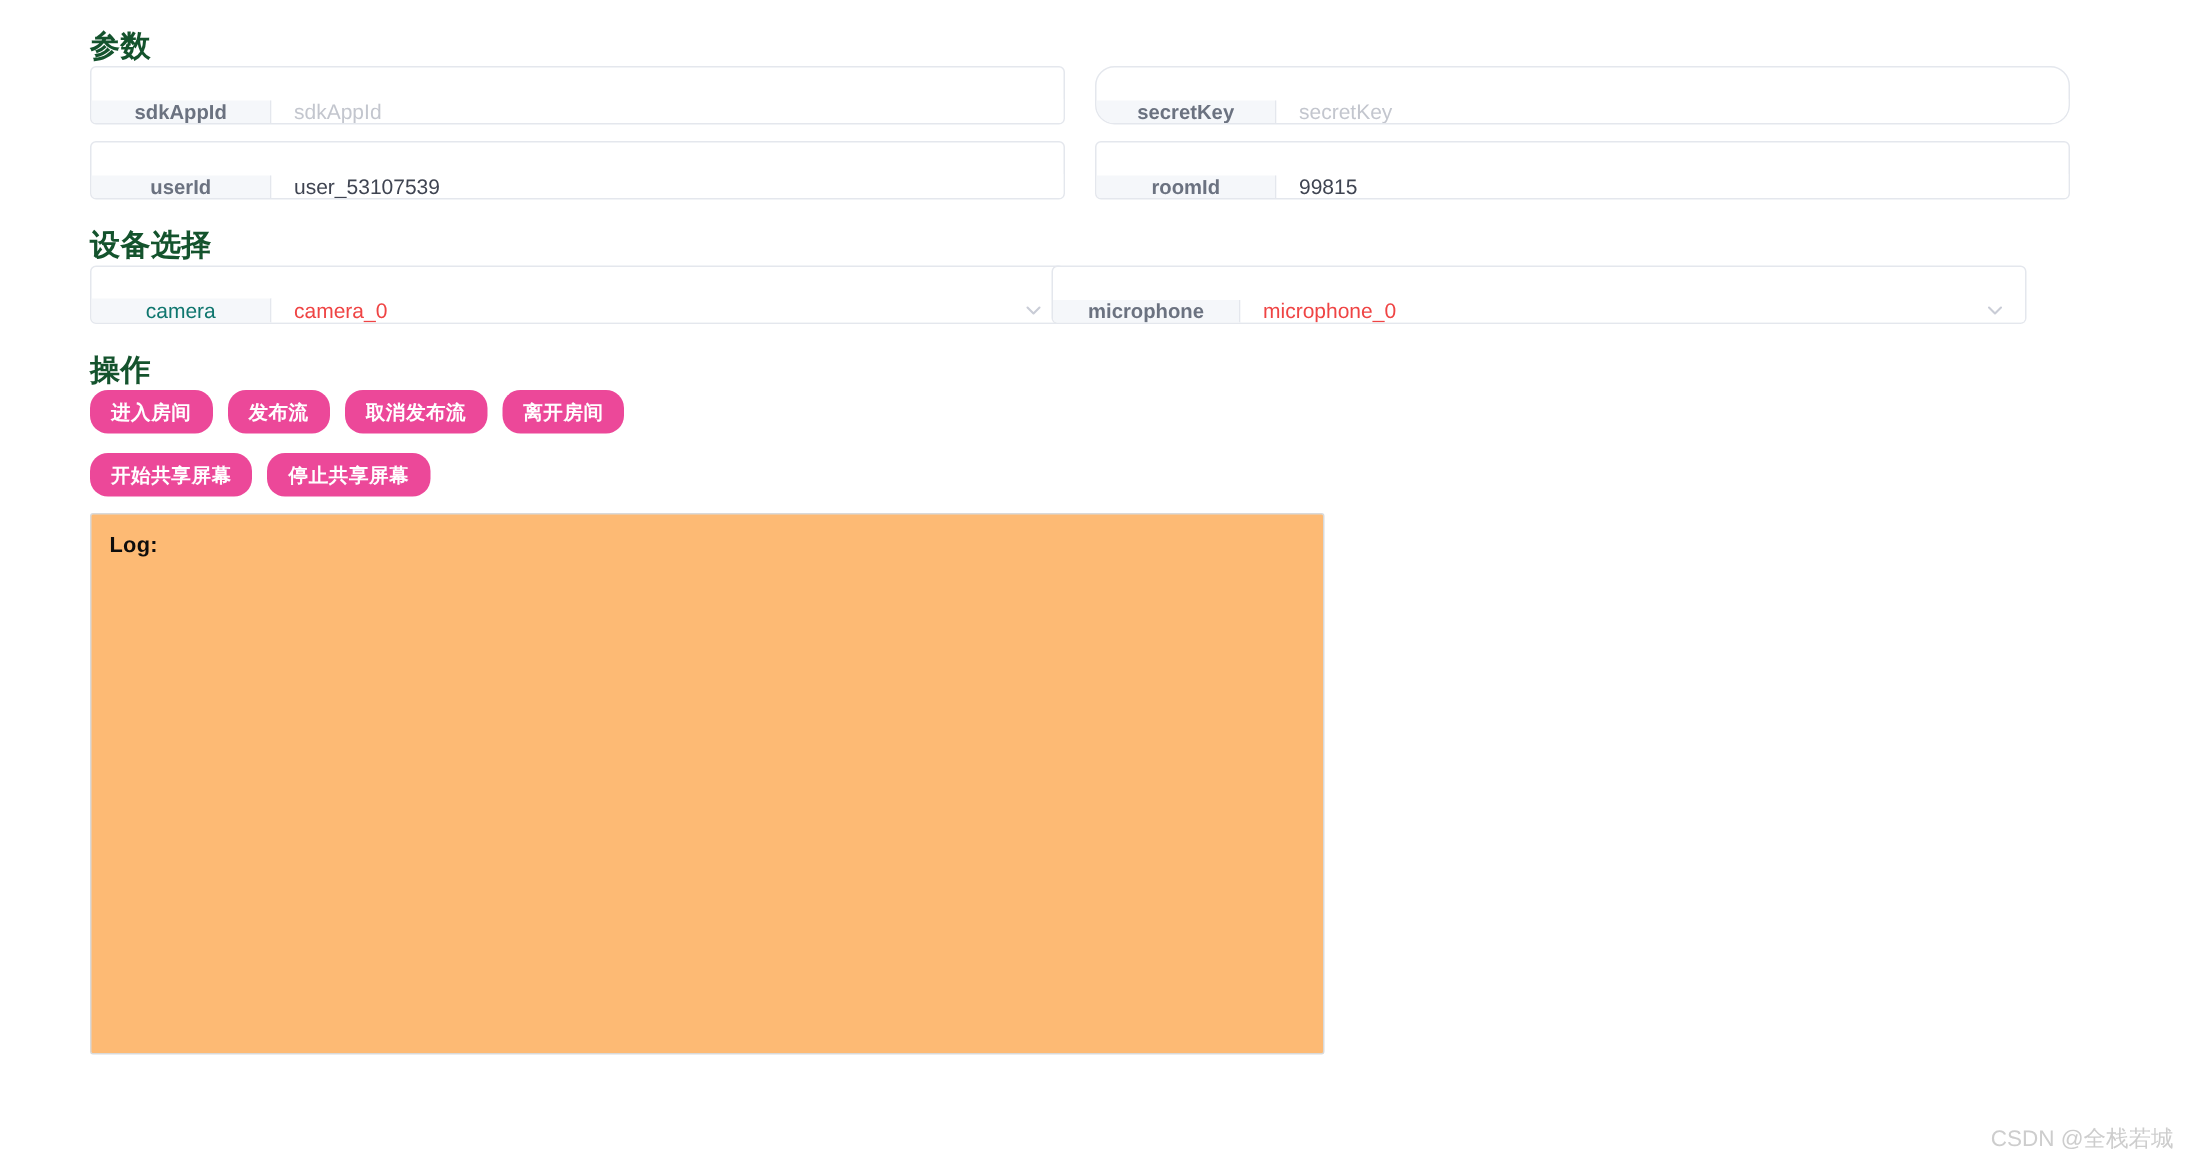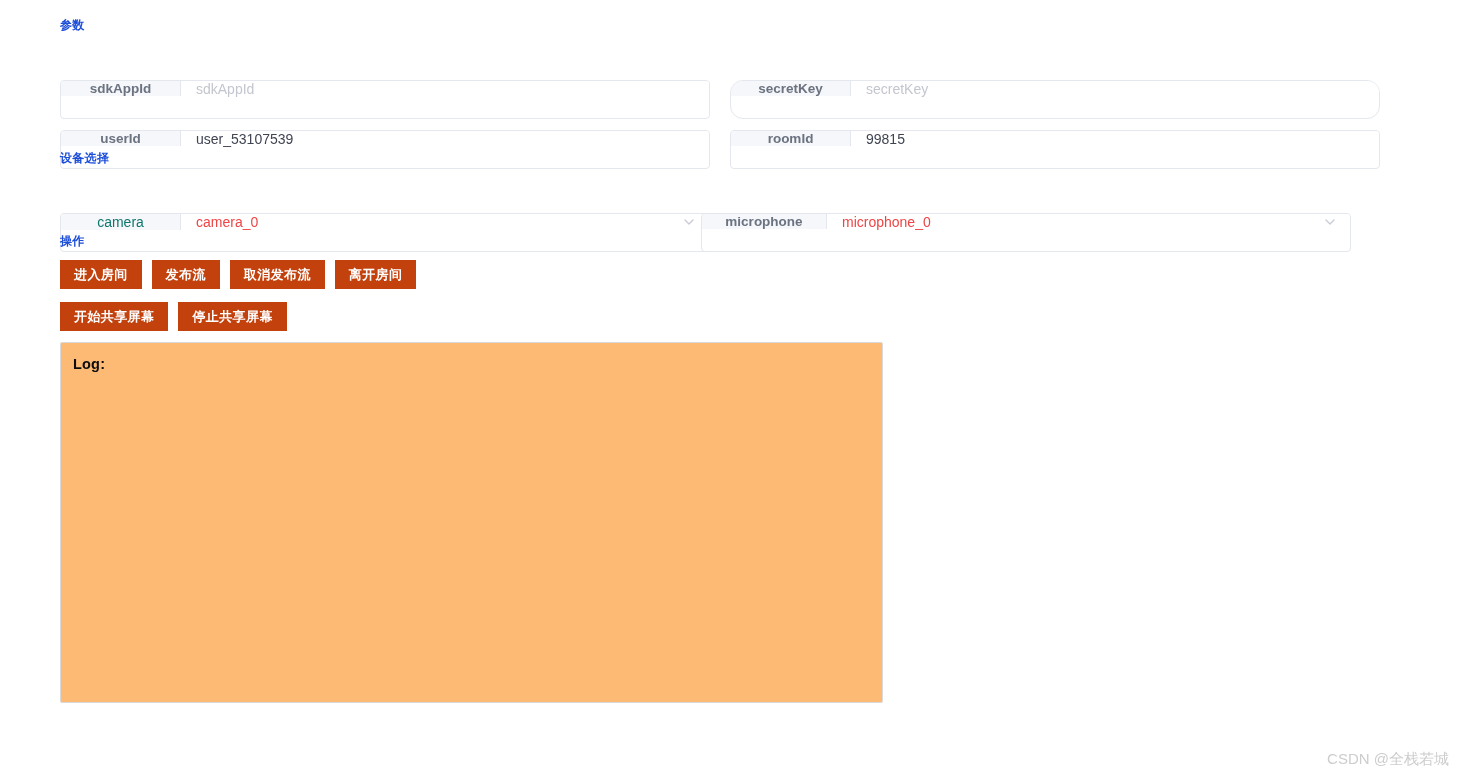--- a/index.html
+++ b/index.html
@@ -19,41 +19,40 @@
   .page {
     position: absolute;
     left: 0; top: 0;
     width: 1471px;
     height: 779px;
   }
 
   
   .section-title {
     position: absolute;
-    font-size: 12px;
-    font-weight: bold;
-    color: #1d4ed8;
+    font-size: 20px;
+    font-weight: bold;
+    color: #14532d;
     letter-spacing: 0.3px;
     white-space: nowrap;
   }
   #title-params  { left: 60px; top: 17px; }
   #title-devices { left: 60px; top: 150px; }
   #title-ops     { left: 60px; top: 233px; }
 
   
   .field-row {
     position: absolute;
     display: flex;
-    align-items: flex-start;
+    align-items: flex-end;
     height: 39px;
     border: 1px solid #e4e7ed;
     border-radius: 4px;
     background: #ffffff;
     overflow: hidden;
-    margin-top: 36px;
   }
   .field-label {
     width: 120px;
     flex: 0 0 120px;
     background: #f5f7fa;
     border-right: 1px solid #e4e7ed;
     display: flex;
     align-items: center;
     justify-content: center;
     font-size: 13.5px;
@@ -123,22 +122,22 @@
   .btn-row {
     position: absolute;
     display: flex;
     gap: 10px;
   }
   #btn-row-1 { left: 60px; top: 260px; }
   #btn-row-2 { left: 60px; top: 302px; }
 
   .action-btn {
     border: 0;
-    border-radius: 0;
-    background: #c2410c;
+    border-radius: 12px;
+    background: #ec4899;
     color: #ffffff;
     font-family: inherit;
     font-size: 13px;
     font-weight: bold;
     line-height: 1;
     height: 29px;
     padding: 0 14px;
     cursor: pointer;
     white-space: nowrap;
     letter-spacing: 0.4px;

